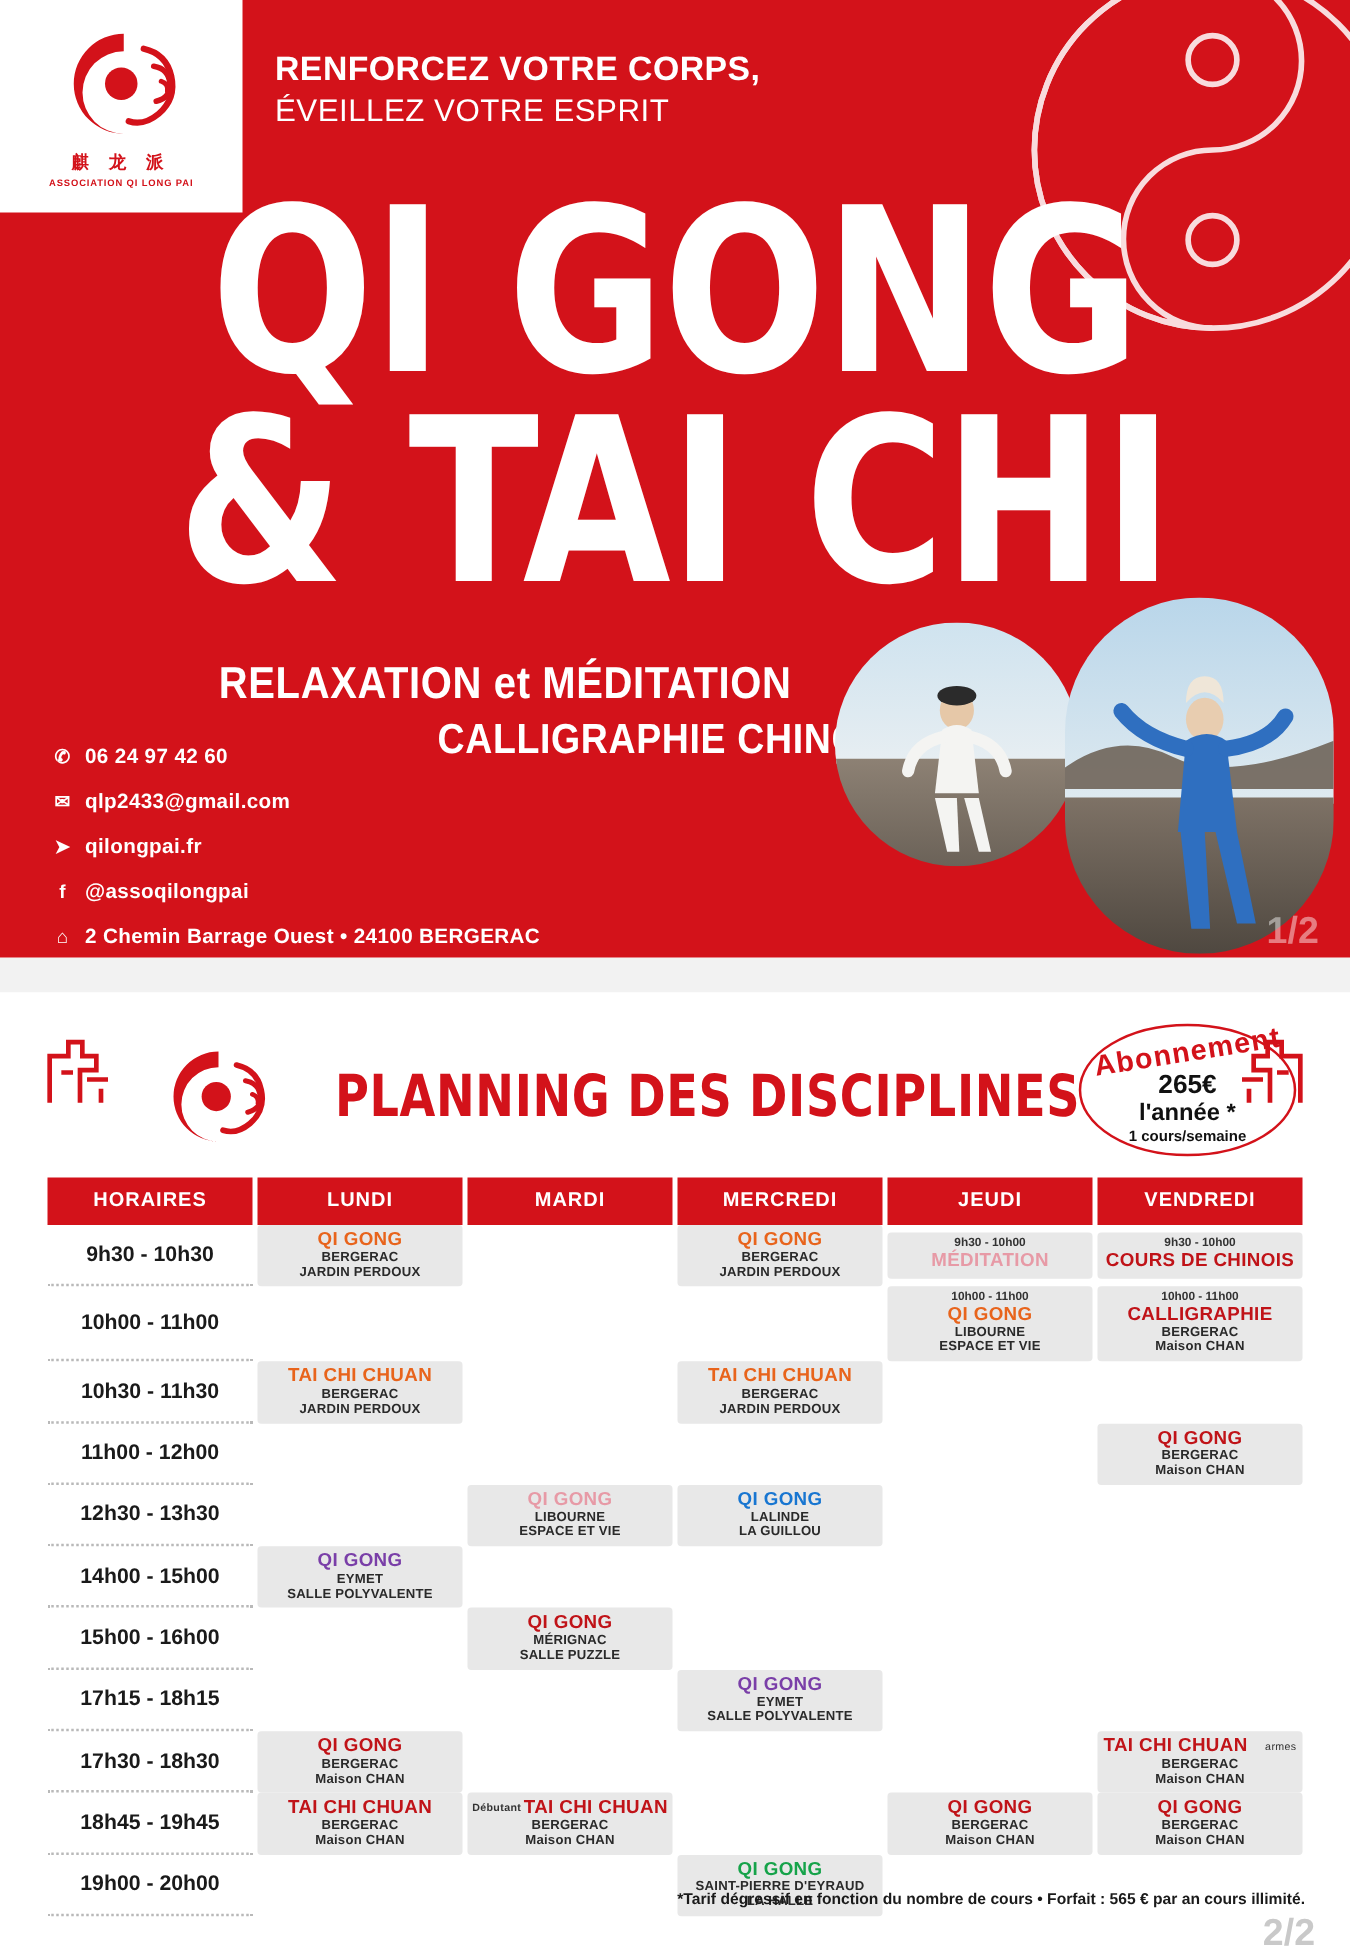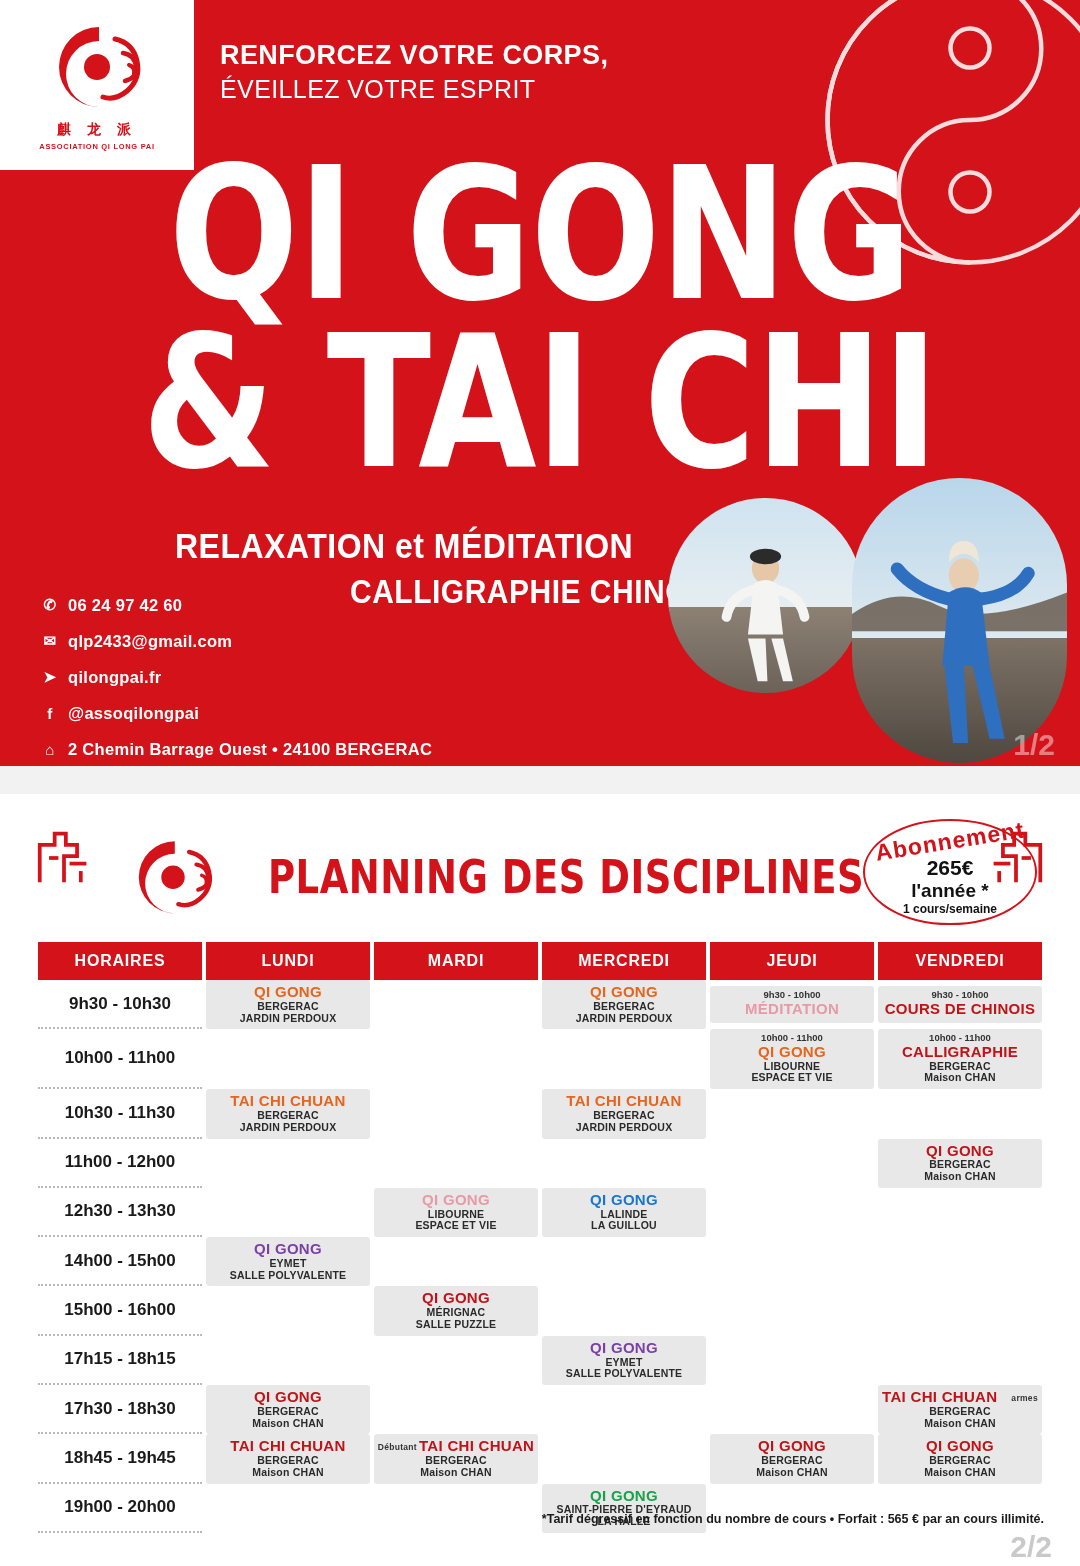--- a/index.html
+++ b/index.html
@@ -249,21 +249,21 @@
   }
   .card .t1 { font-size: 15px; font-weight: bold; letter-spacing: 0.3px; }
   .card .t2 { font-size: 10.5px; font-weight: bold; color: #2a2a2a; letter-spacing: 0.2px; }
   .card .t3 { font-size: 10.5px; font-weight: bold; color: #2a2a2a; letter-spacing: 0.2px; }
   .card .tt { font-size: 9.5px; font-weight: bold; color: #333; }
   .card .sup {
     font-size: 8.5px; font-weight: bold; color: #333;
     position: relative; top: -1px; margin-right: 2px;
   }
   .card .sup-r {
-    font-size: 8.5px; font-weight: bold; color: #333;
+    font-size: 8.5px; font-weight: normal; color: #333;
     position: relative; top: -1px; margin-left: 14px;
   }
   .c-org { color: #e8641c; }
   .c-pur { color: #7a3fa8; }
   .c-blu { color: #1876d1; }
   .c-pnk { color: #e79aa6; }
   .c-grn { color: #16a34a; }
   .c-dkr { color: #c01318; }
 
   .footnote {

